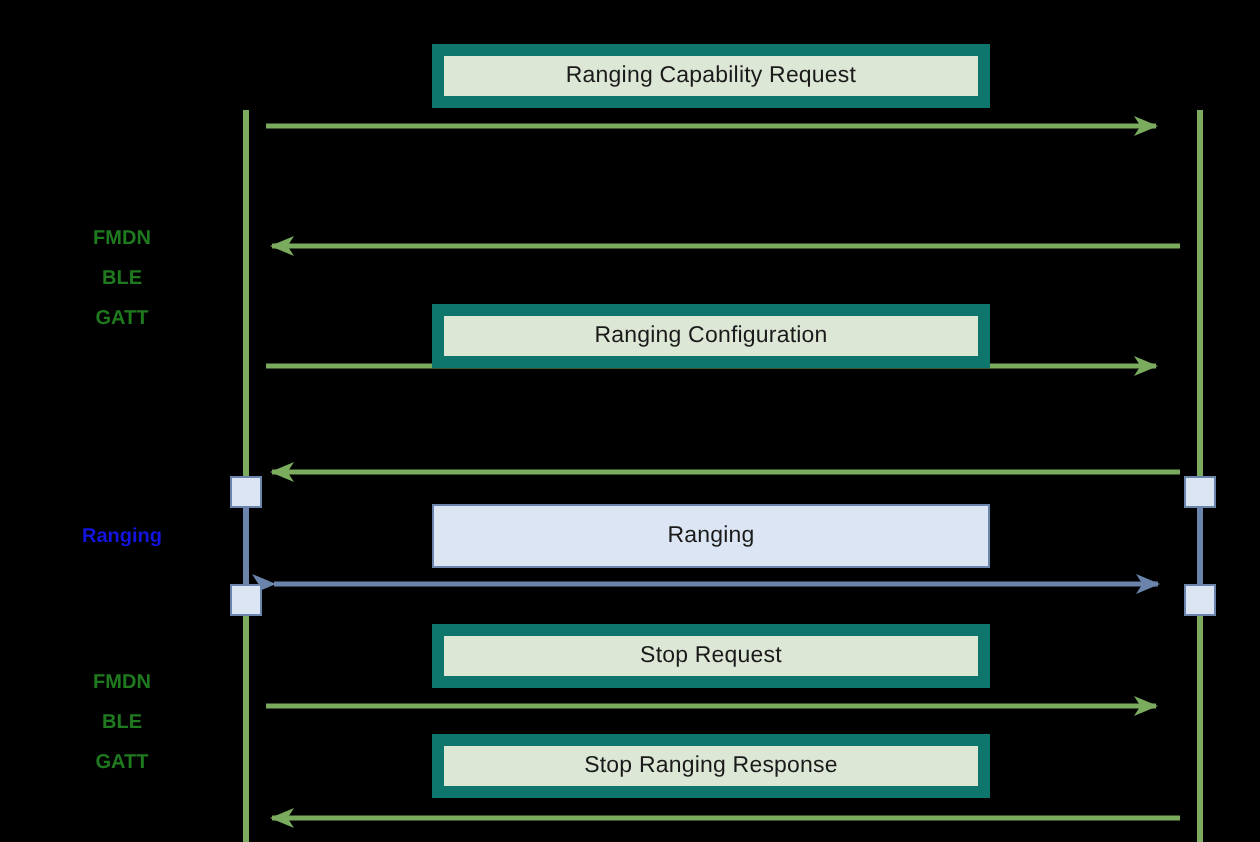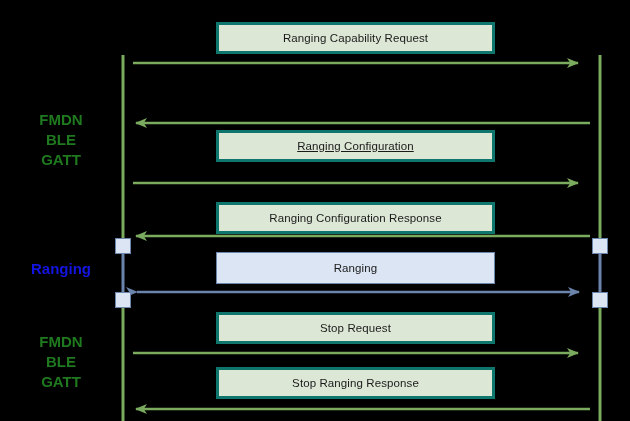--- a/index.html
+++ b/index.html
@@ -31,31 +31,31 @@
     box-sizing: border-box;
     display: flex;
     align-items: center;
     justify-content: center;
     font-size: 11.5px;
     color: #1a1a1a;
     letter-spacing: 0.1px;
   }
   .msg-box.green {
     background: #dde7d6;
-    border: 3px solid #0f766e;
+    border: 6px solid #0f766e;
   }
   .msg-box.blue {
     background: #dce5f4;
     border: 1px solid #6b84ab;
   }
   .side-label {
     position: absolute;
     width: 82px;
     text-align: center;
-    font-size: 15px;
+    font-size: 10px;
     font-weight: bold;
     line-height: 20px;
   }
   .side-label.green { color: #1f7a1f; }
   .side-label.blue  { color: #1414e0; }
   .act-box {
     position: absolute;
     width: 16px;
     height: 16px;
     box-sizing: border-box;
@@ -124,23 +124,22 @@
 
   <div class="side-label green" style="left:20px; top:332px;">
     <div>FMDN</div>
     <div>BLE</div>
     <div>GATT</div>
   </div>
 
   <div class="msg-box green" style="top:22px;">Ranging Capability Request</div>
 
 
-  <div class="msg-box green" style="top:130px;text-decoration:underline;">Ranging Configuration</div>
+  <div class="msg-box green" style="top:152px;">Ranging Configuration</div>
 
-  <div class="msg-box green" style="top:202px;">Ranging Configuration Response</div>
 
   <div class="msg-box blue" style="top:252px;">Ranging</div>
 
   <div class="msg-box green" style="top:312px;">Stop Request</div>
 
   <div class="msg-box green" style="top:367px;">Stop Ranging Response</div>
 
 </div>
 
 </body></html>

